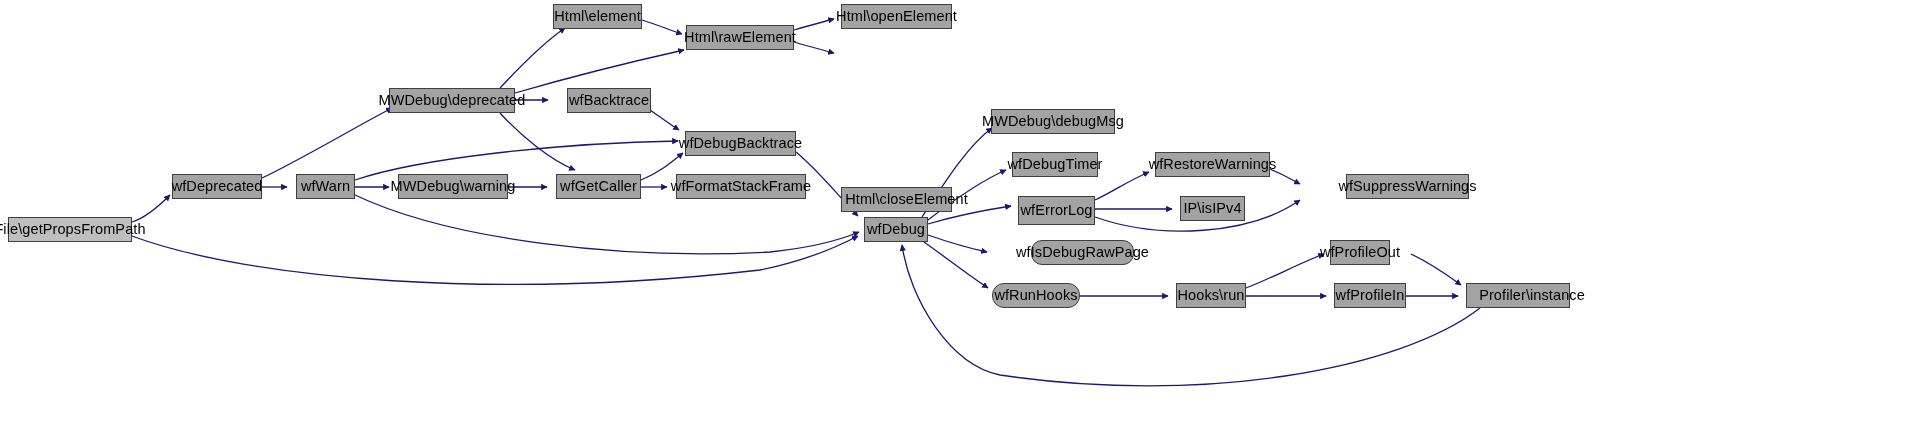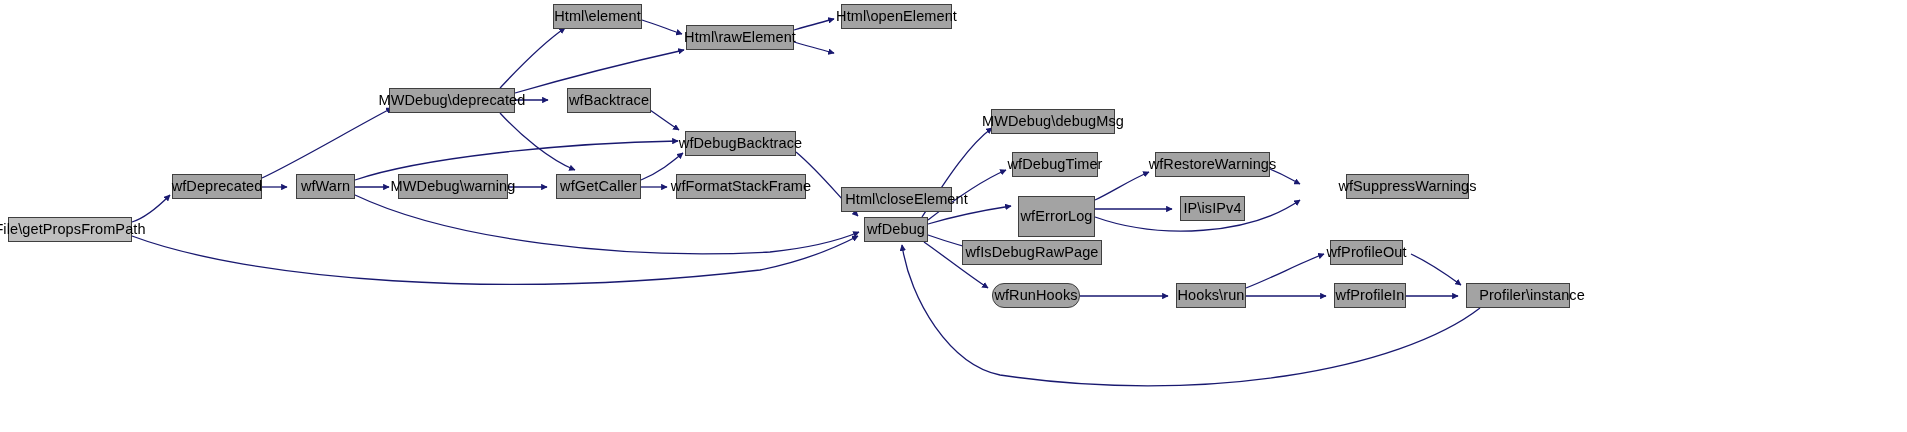--- a/index.html
+++ b/index.html
@@ -137,42 +137,42 @@
       </div>
       <div class="gnode" style="left: 864px; top: 217px; width: 64px; height: 25px;">
         <span class="gnode-label">wfDebug</span>
       </div>
       <div class="gnode" style="left: 991px; top: 109px; width: 124px; height: 25px;">
         <span class="gnode-label">MWDebug\debugMsg</span>
       </div>
       <div class="gnode" style="left: 1012px; top: 152px; width: 86px; height: 25px;">
         <span class="gnode-label">wfDebugTimer</span>
       </div>
-      <div class="gnode" style="left: 1018px; top: 196px; width: 77px; height: 41px;">
+      <div class="gnode" style="left: 1018px; top: 196px; width: 77px; height: 29px;">
         <span class="gnode-label">wfErrorLog</span>
       </div>
-      <div class="gnode" style="left: 962px; top: 240px; width: 140px; height: 25px;">
+      <div class="gnode" style="left: 1031px; top: 240px; width: 103px; height: 25px; border-radius: 11px;">
         <span class="gnode-label">wfIsDebugRawPage</span>
       </div>
       <div class="gnode" style="left: 992px; top: 283px; width: 88px; height: 25px; border-radius: 12px;">
         <span class="gnode-label">wfRunHooks</span>
       </div>
       <div class="gnode" style="left: 1155px; top: 152px; width: 115px; height: 25px;">
         <span class="gnode-label">wfRestoreWarnings</span>
       </div>
       <div class="gnode" style="left: 1180px; top: 196px; width: 65px; height: 25px;">
         <span class="gnode-label">IP\isIPv4</span>
       </div>
       <div class="gnode" style="left: 1176px; top: 283px; width: 70px; height: 25px;">
         <span class="gnode-label">Hooks\run</span>
       </div>
       <div class="gnode" style="left: 1306px; top: 174px; width: 123px; height: 25px; margin-left: 40px;">
         <span class="gnode-label">wfSuppressWarnings</span>
       </div>
-      <div class="gnode" style="left: 1330px; top: 240px; width: 73px; height: 25px;">
+      <div class="gnode" style="left: 1330px; top: 240px; width: 60px; height: 25px;">
         <span class="gnode-label">wfProfileOut</span>
       </div>
       <div class="gnode" style="left: 1334px; top: 283px; width: 72px; height: 25px;">
         <span class="gnode-label">wfProfileIn</span>
       </div>
       <div class="gnode" style="left: 1466px; top: 283px; width: 104px; height: 25px; padding-left: 28px;">
         <span class="gnode-label">Profiler\instance</span>
       </div>
     </div>
 </div>

